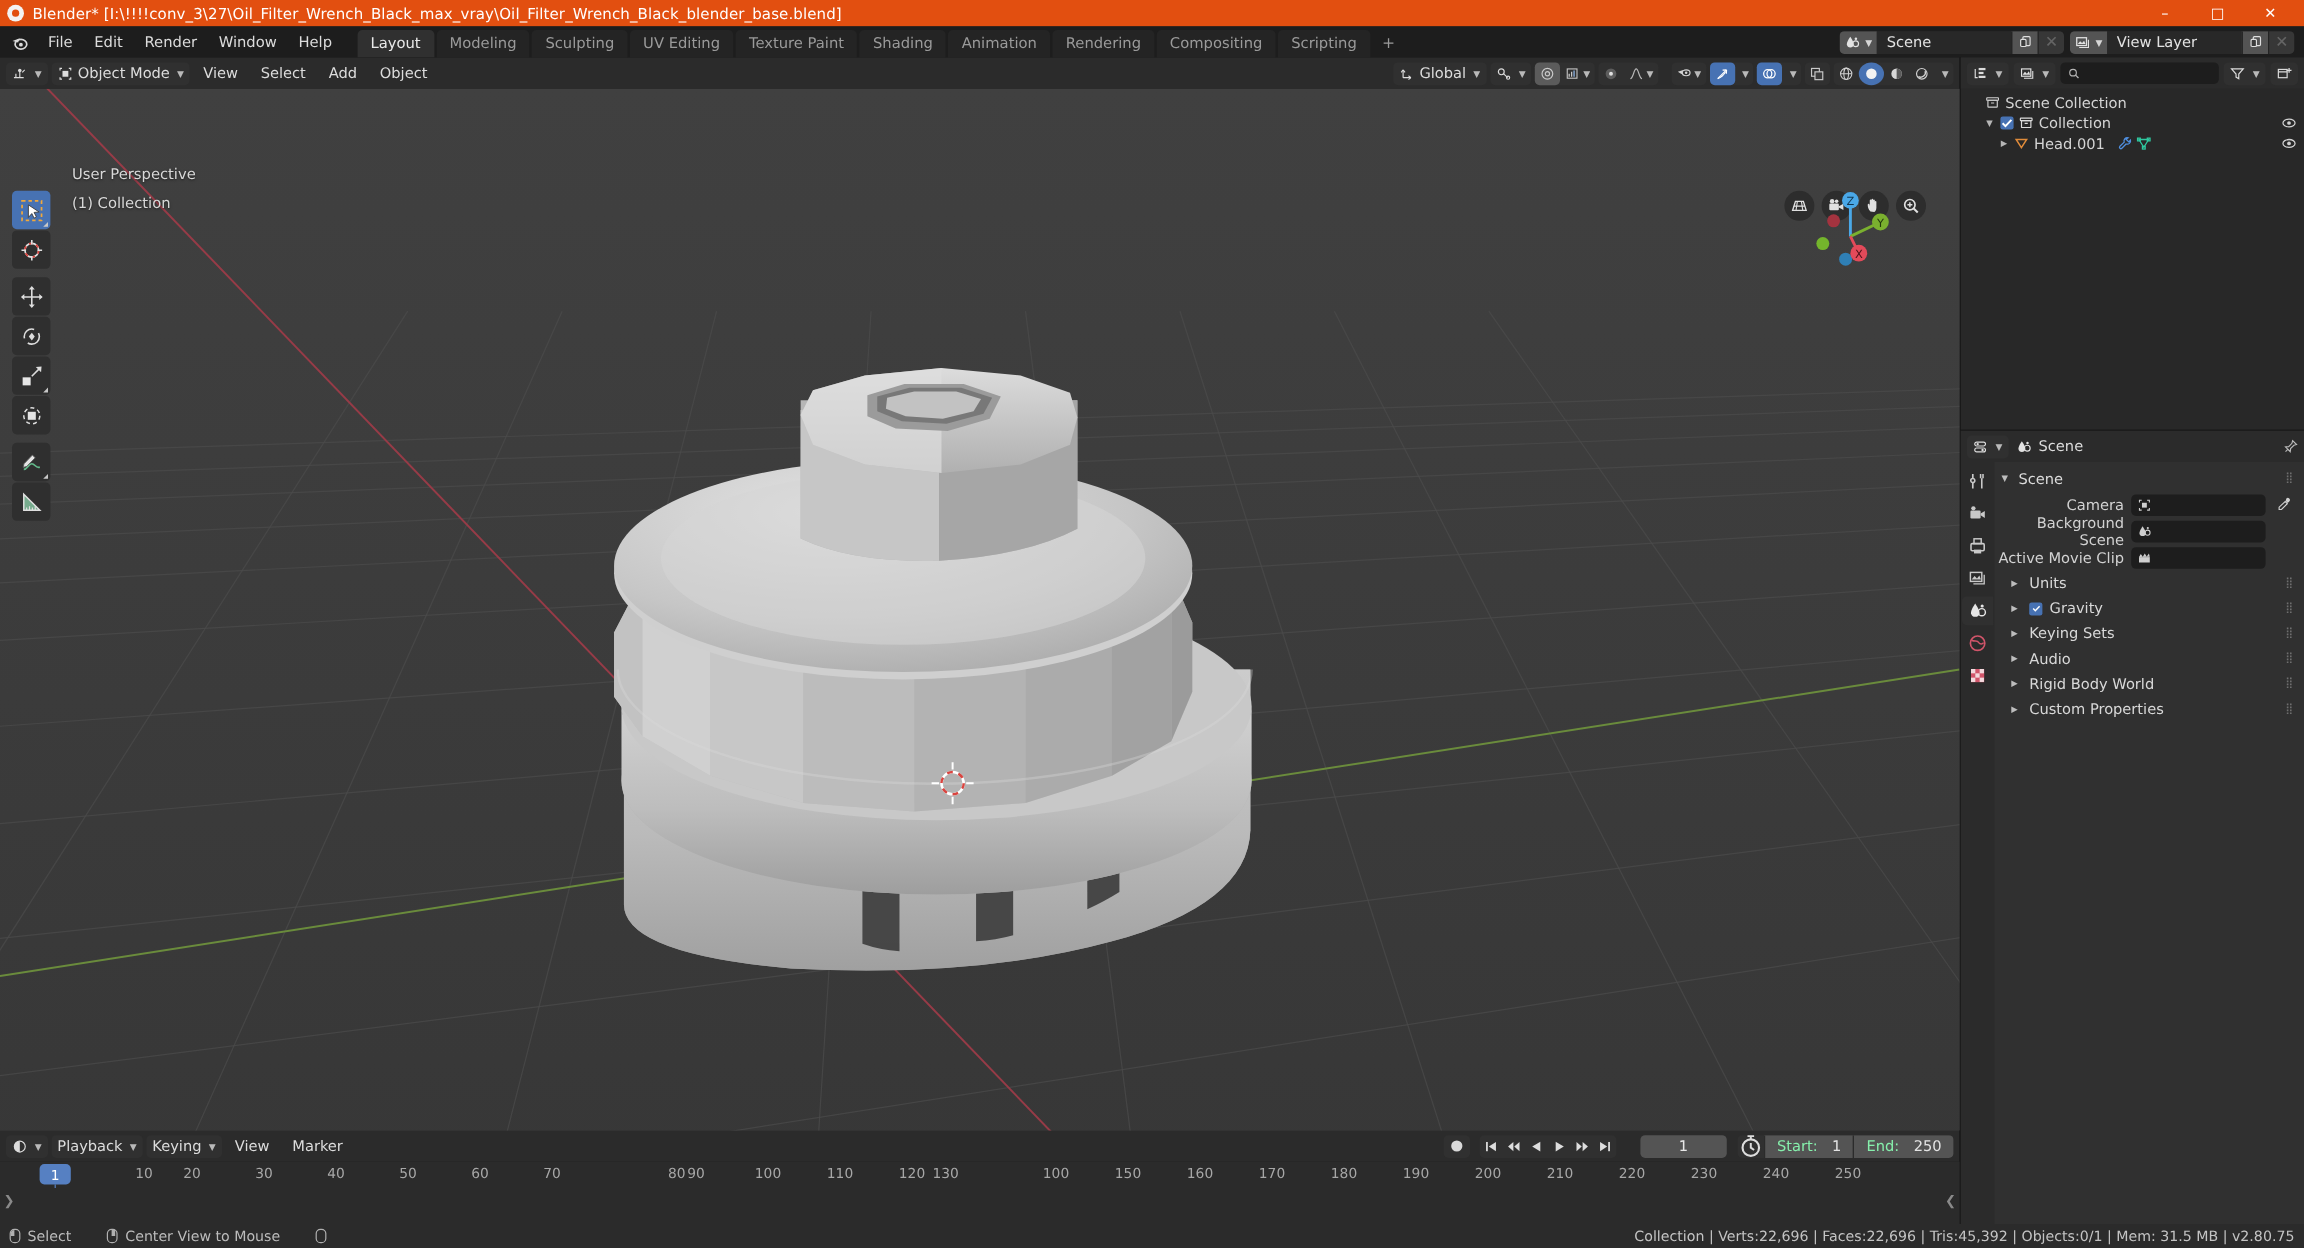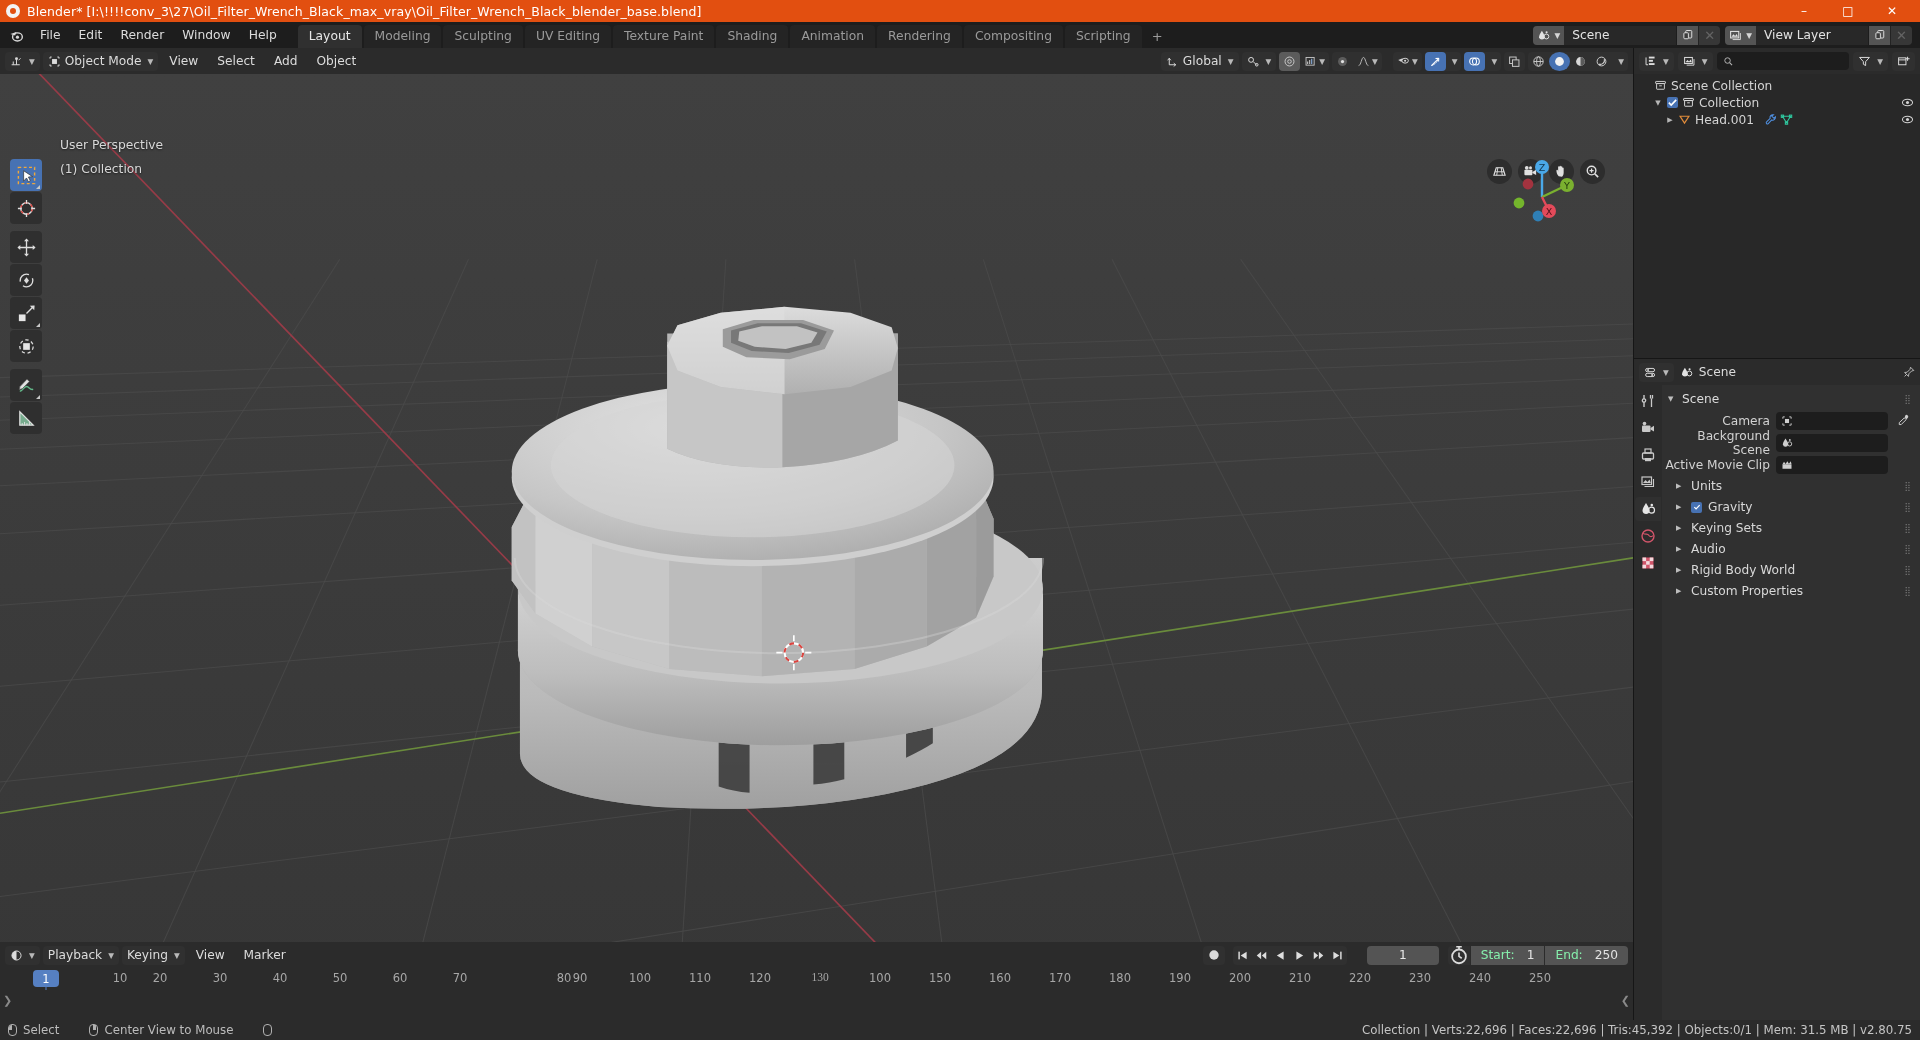--- a/index.html
+++ b/index.html
@@ -744,21 +744,21 @@
             <div class="tick" style="left: 520px; margin-left: 44px;">80</div>
             <div class="gridline" style="left: 520px;"></div>
             <div class="tick" style="left: 580px; text-align: center;">90</div>
             <div class="gridline" style="left: 580px;"></div>
             <div class="tick" style="left: 640px;">100</div>
             <div class="gridline" style="left: 640px;"></div>
             <div class="tick" style="left: 700px;">110</div>
             <div class="gridline" style="left: 700px;"></div>
             <div class="tick" style="left: 760px;">120</div>
             <div class="gridline" style="left: 760px;"></div>
-            <div class="tick" style="left: 820px; font-family: Liberation Serif, serif;">130</div>
+            <div class="tick" style="left: 788px;">130</div>
             <div class="gridline" style="left: 820px;"></div>
             <div class="tick" style="left: 880px;">100</div>
             <div class="gridline" style="left: 880px;"></div>
             <div class="tick" style="left: 940px;">150</div>
             <div class="gridline" style="left: 940px;"></div>
             <div class="tick" style="left: 1000px;">160</div>
             <div class="gridline" style="left: 1000px;"></div>
             <div class="tick" style="left: 1060px;">170</div>
             <div class="gridline" style="left: 1060px;"></div>
             <div class="tick" style="left: 1120px;">180</div>

